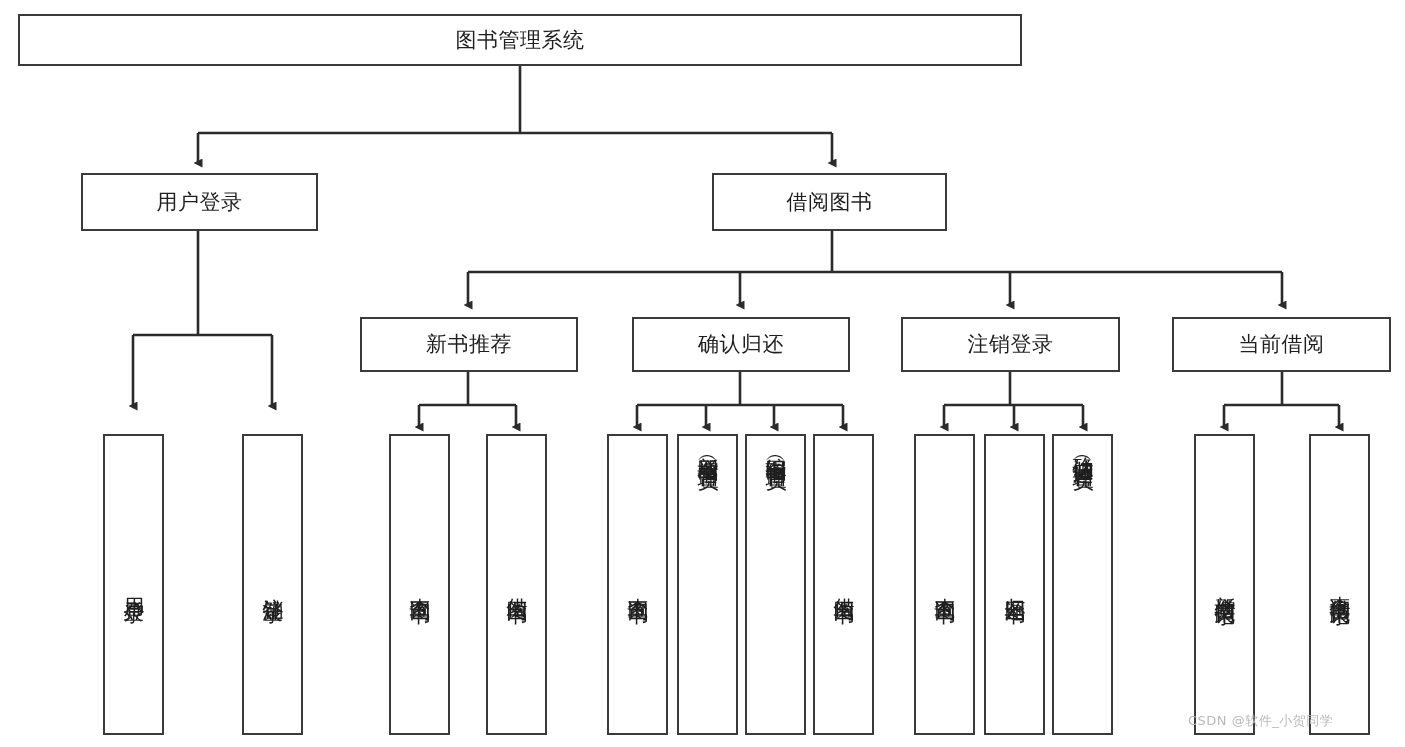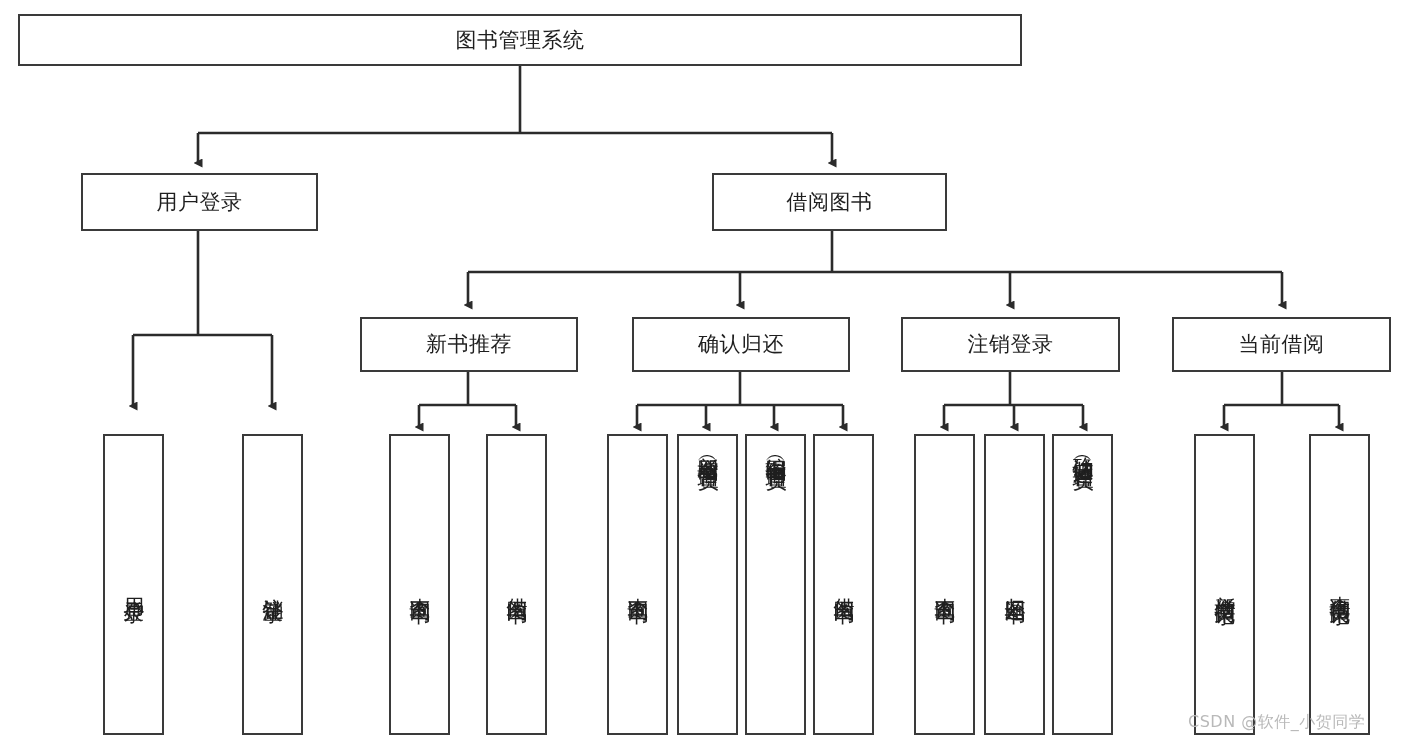--- a/index.html
+++ b/index.html
@@ -59,21 +59,21 @@
     letter-spacing: 2px;
     white-space: nowrap;
   }
   .node.vert.topalign {
     align-items: flex-start;
   }
   .watermark {
     position: absolute;
     left: 1188px;
     top: 712px;
-    font-size: 16px;
+    font-size: 13px;
     color: #b9b9b9;
     letter-spacing: 0.5px;
     white-space: nowrap;
     z-index: 3;
     font-family: "DejaVu Sans", "Liberation Sans", sans-serif;
   }
 </style>
 </head>
 <body>
 

